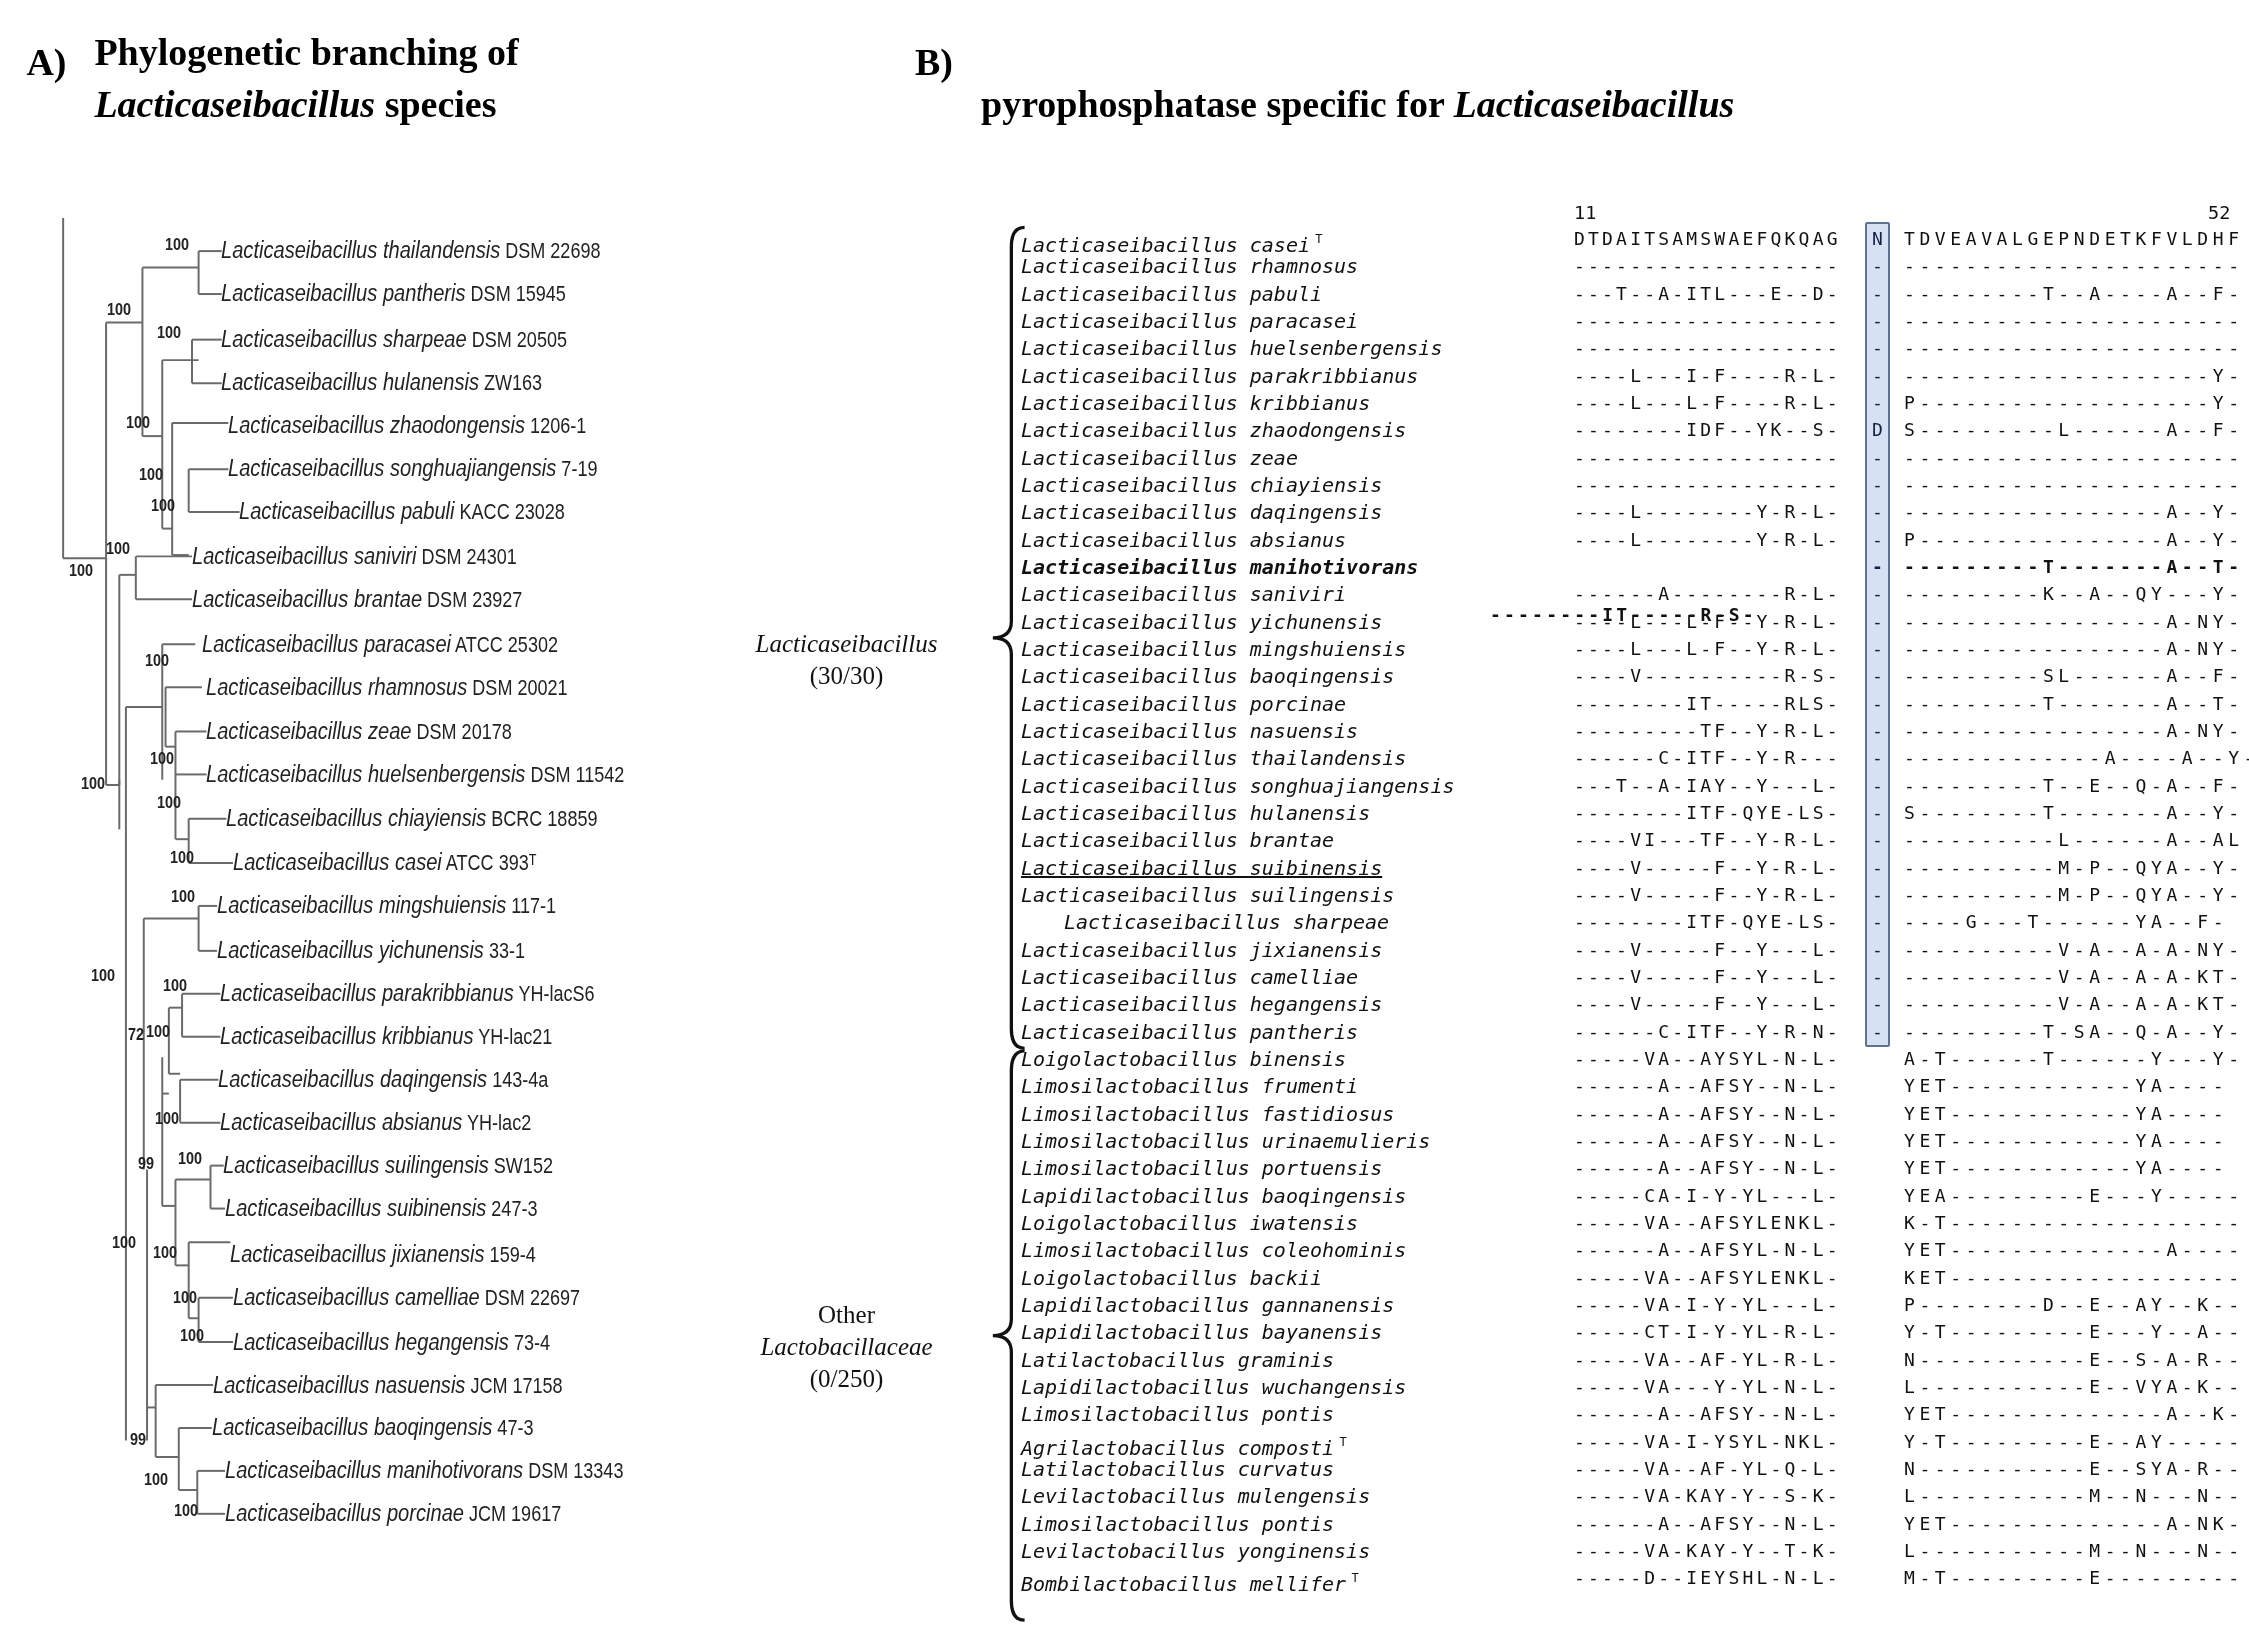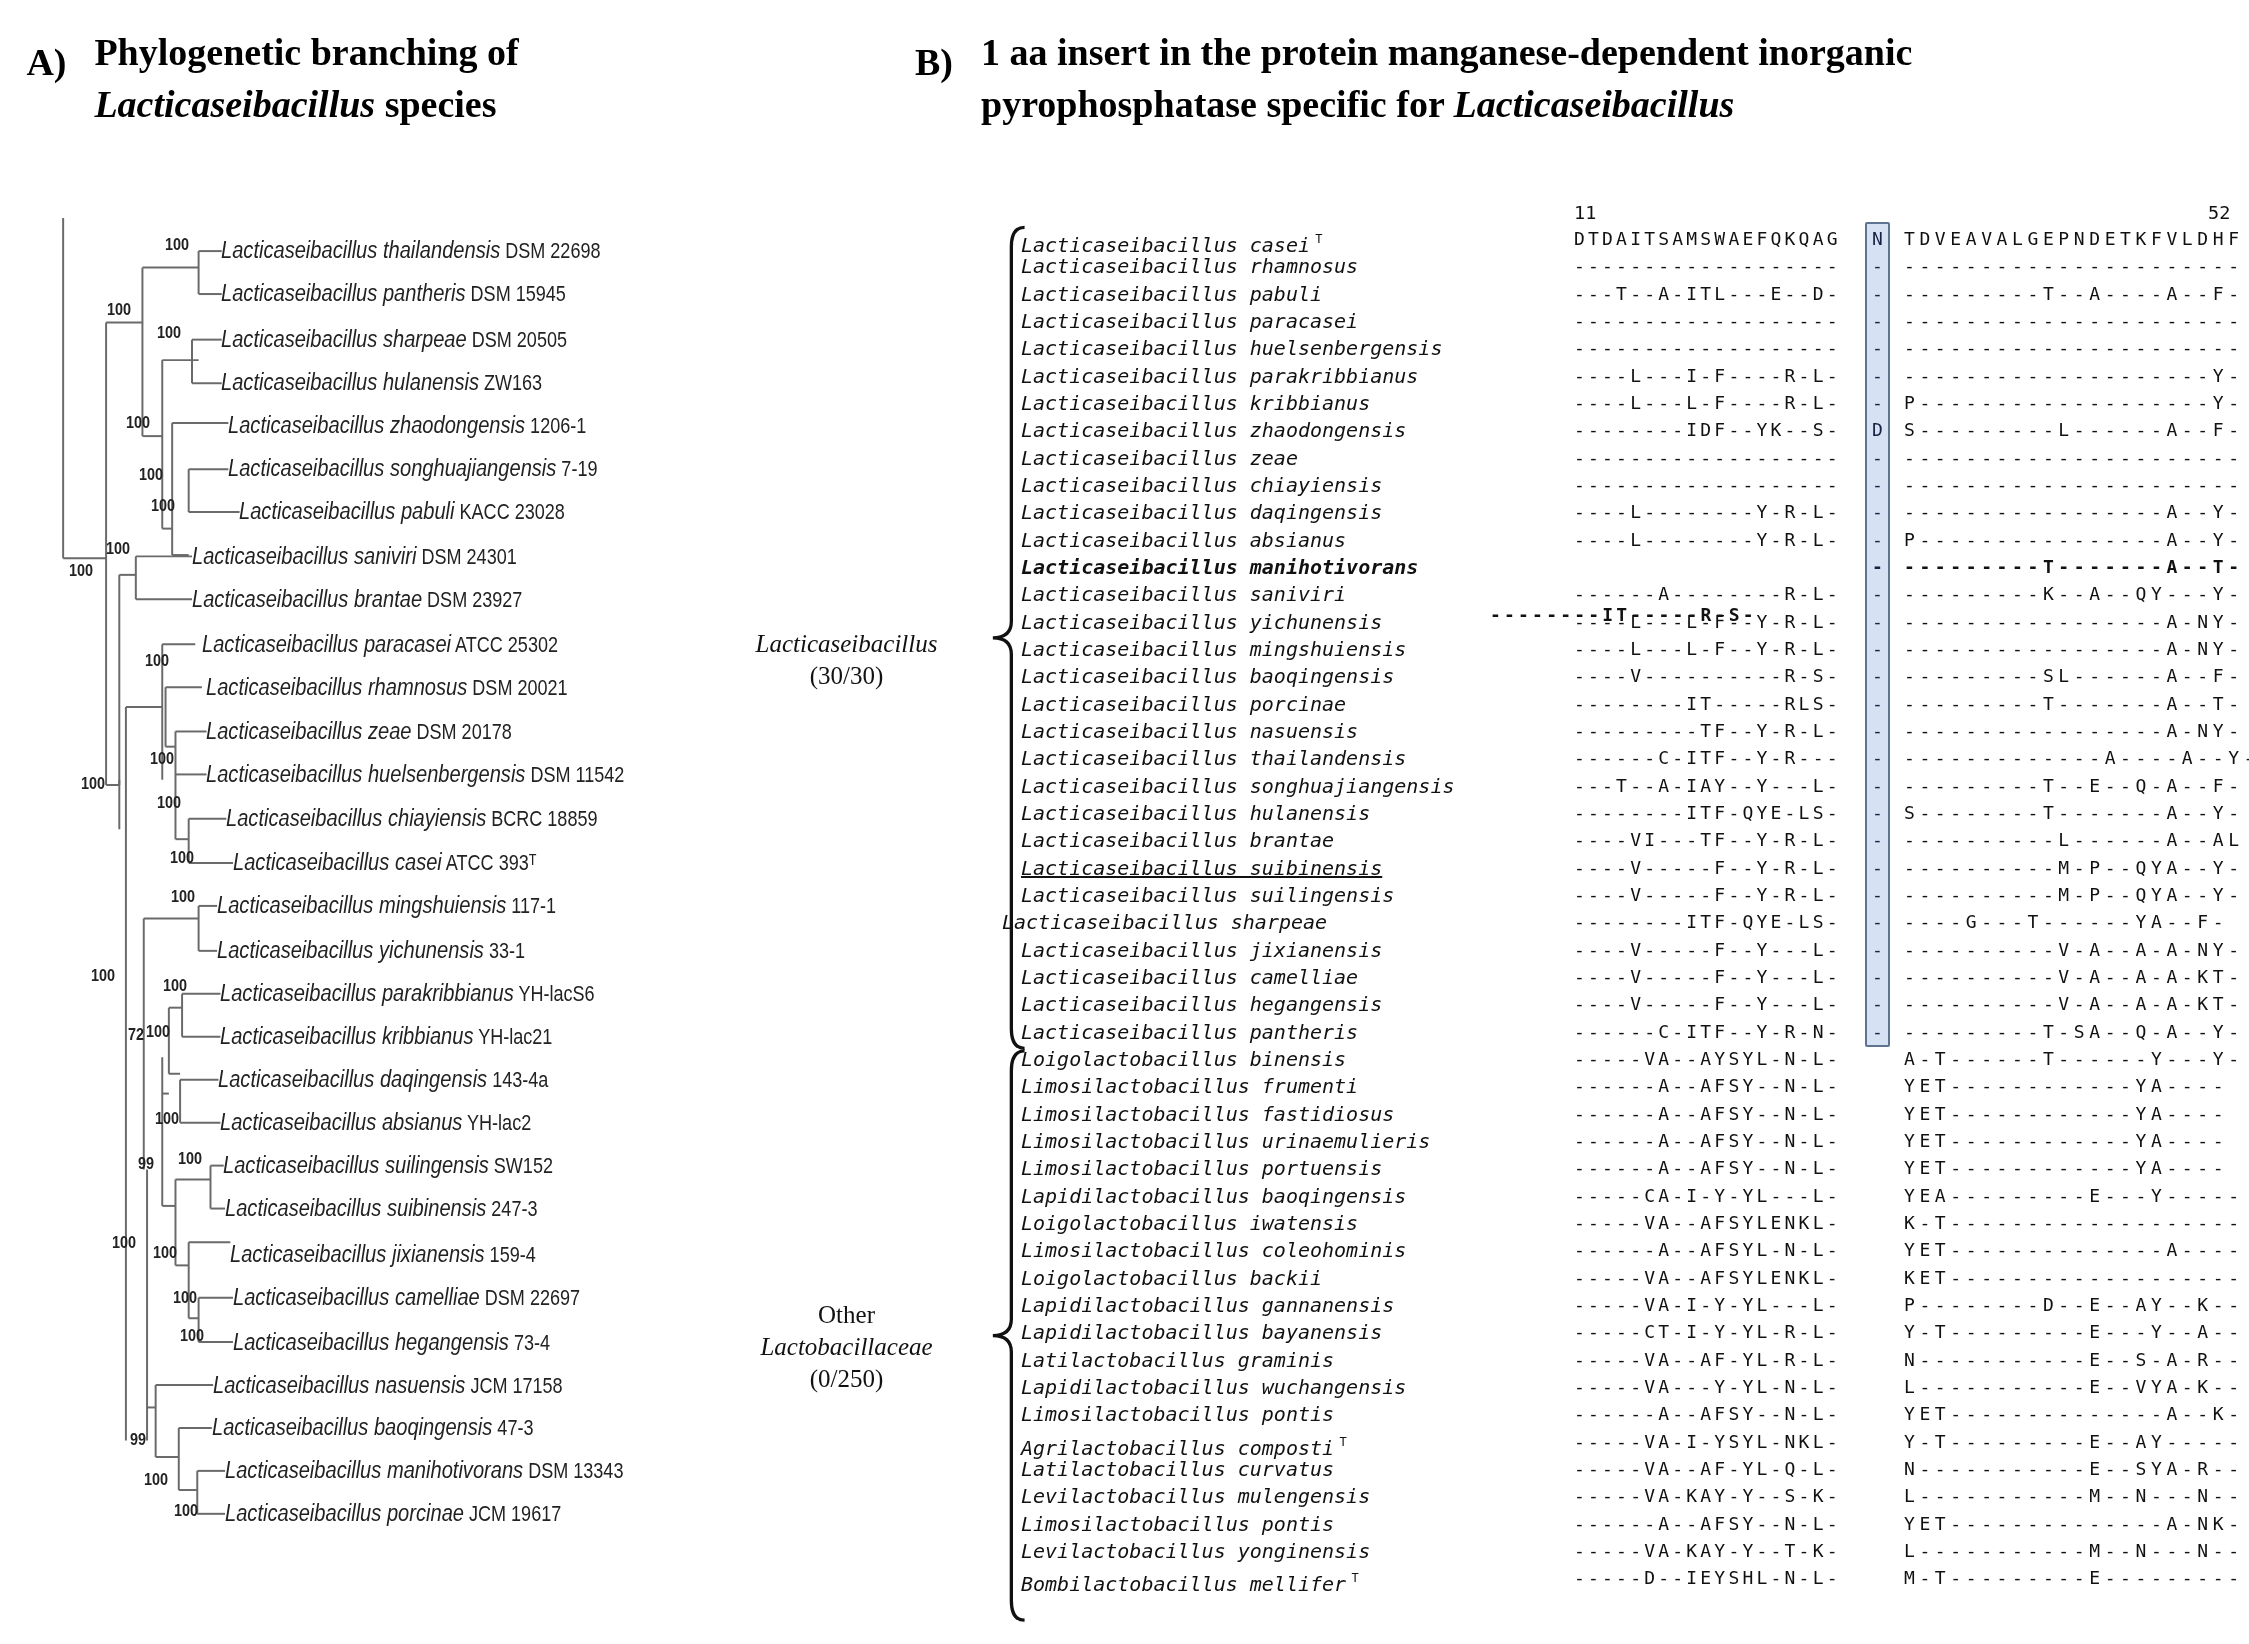--- a/index.html
+++ b/index.html
@@ -30,21 +30,20 @@
 <body>
 
 <div class="abs title" style="left:26.4px; top:26.4px; width:661px; height:106px;">
   <span class="lbl">A)</span>
   <span class="txt" style="left:68px; top:0;">Phylogenetic branching of</span>
   <span class="txt" style="left:68px; top:52px;"><i>Lacticaseibacillus</i><span> species</span></span>
 </div>
 
 <div class="abs title" style="left:915px; top:26.4px; width:1322px; height:106px;">
   <span class="lbl">B)</span>
-  <span class="txt" style="left:66px; top:0;">1 aa insert in the protein manganese-dependent inorganic</span>
   <span class="txt" style="left:66px; top:52px;"><span>pyrophosphatase specific for </span><i>Lacticaseibacillus</i></span>
 </div>
 
 <svg id="tree-svg" width="2250" height="1644" viewBox="0 0 3404 2488">
     <line x1="95" y1="330" x2="95" y2="845" stroke="#6a6a6a" stroke-width="3"></line>
     <line x1="95" y1="845" x2="160" y2="845" stroke="#6a6a6a" stroke-width="3"></line>
     <line x1="160" y1="488" x2="160" y2="1188" stroke="#6a6a6a" stroke-width="3"></line>
     <line x1="160" y1="488" x2="215" y2="488" stroke="#6a6a6a" stroke-width="3"></line>
     <line x1="215" y1="405" x2="215" y2="660" stroke="#6a6a6a" stroke-width="3"></line>
     <line x1="215" y1="405" x2="300" y2="405" stroke="#6a6a6a" stroke-width="3"></line>
@@ -354,21 +353,21 @@
       <div class="ins" style="left: 1866px;">-</div>
       <div class="seq right" style="left: 1904px;">----------M-P--QYA--Y-</div>
     </div>
     <div class="aln-row" style="left: 0px; top: 882px; width: 2250px;">
       <div class="aln-name" style="left: 1021px;"><span>Lacticaseibacillus suilingensis</span></div>
       <div class="seq" style="left: 1574px;">----V-----F--Y-R-L-</div>
       <div class="ins" style="left: 1866px;">-</div>
       <div class="seq right" style="left: 1904px;">----------M-P--QYA--Y-</div>
     </div>
     <div class="aln-row" style="left: 0px; top: 909px; width: 2250px;">
-      <div class="aln-name" style="left: 1002px;"><span>Lacticaseibacillus sharpeae</span></div>
+      <div class="aln-name" style="left: 1064px;"><span>Lacticaseibacillus sharpeae</span></div>
       <div class="seq" style="left: 1574px;">--------ITF-QYE-LS-</div>
       <div class="ins" style="left: 1866px;">-</div>
       <div class="seq right" style="left: 1904px;">----G---T------YA--F-</div>
     </div>
     <div class="aln-row" style="left: 0px; top: 937px; width: 2250px;">
       <div class="aln-name" style="left: 1021px;"><span>Lacticaseibacillus jixianensis</span></div>
       <div class="seq" style="left: 1574px;">----V-----F--Y---L-</div>
       <div class="ins" style="left: 1866px;">-</div>
       <div class="seq right" style="left: 1904px;">----------V-A--A-A-NY-</div>
     </div>

